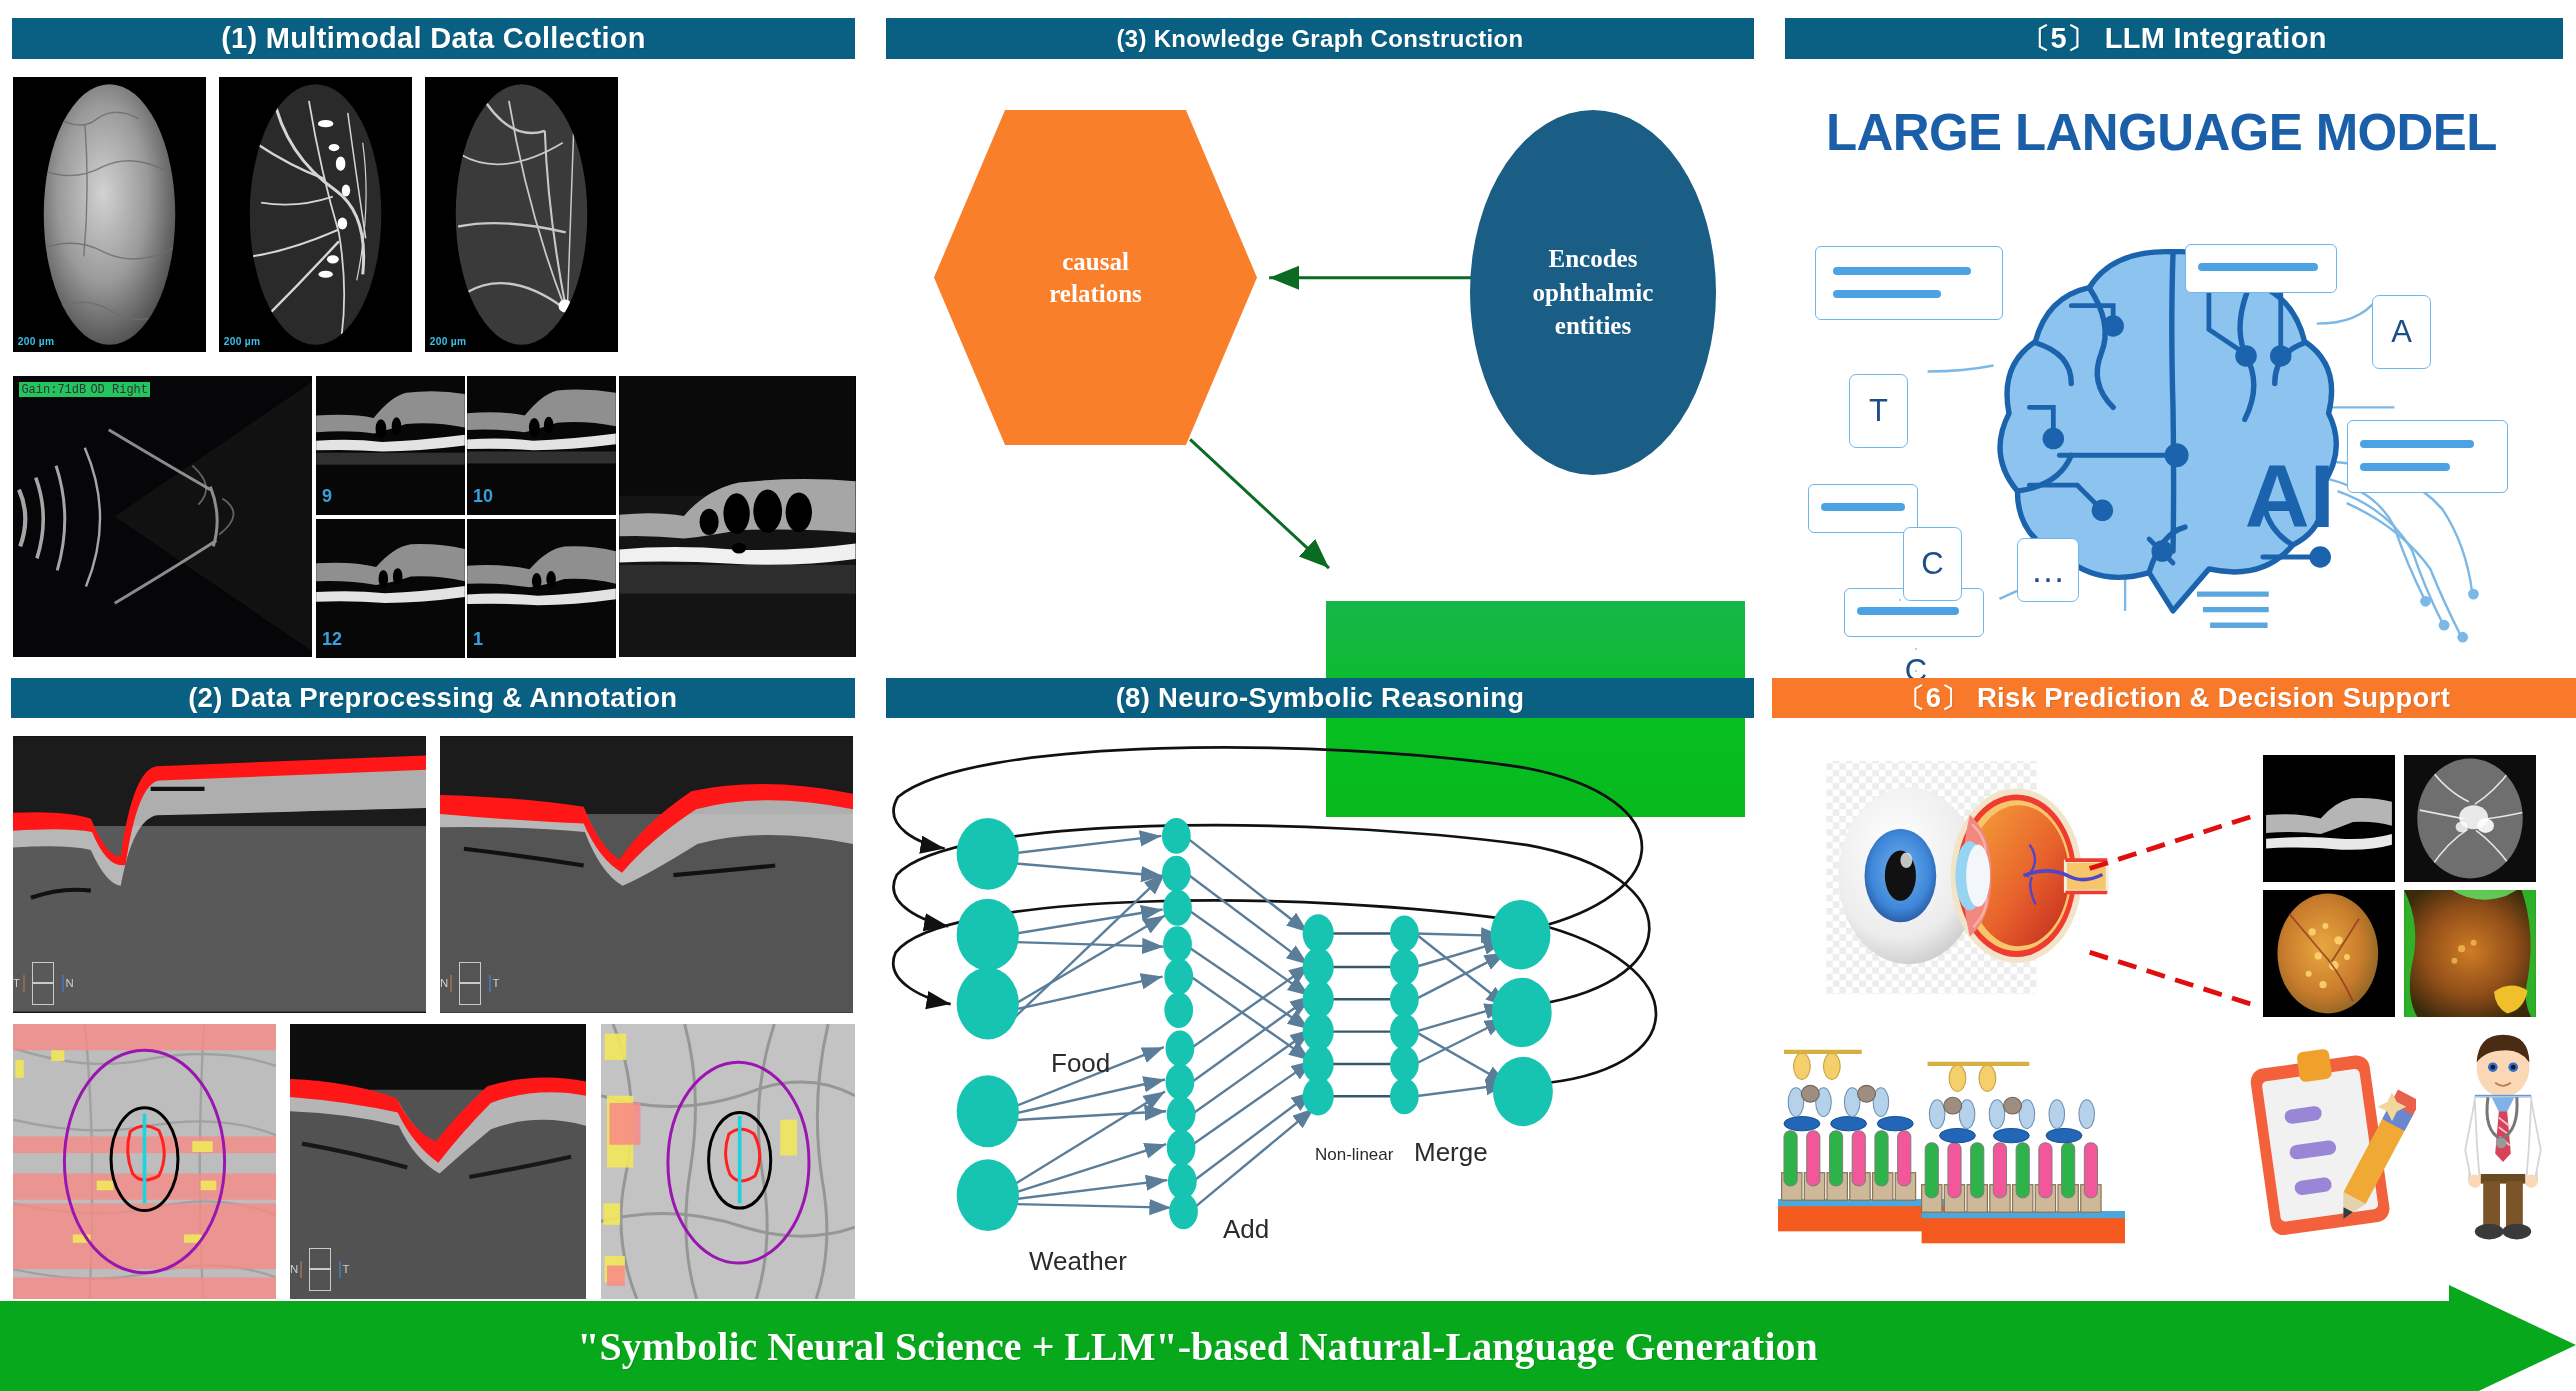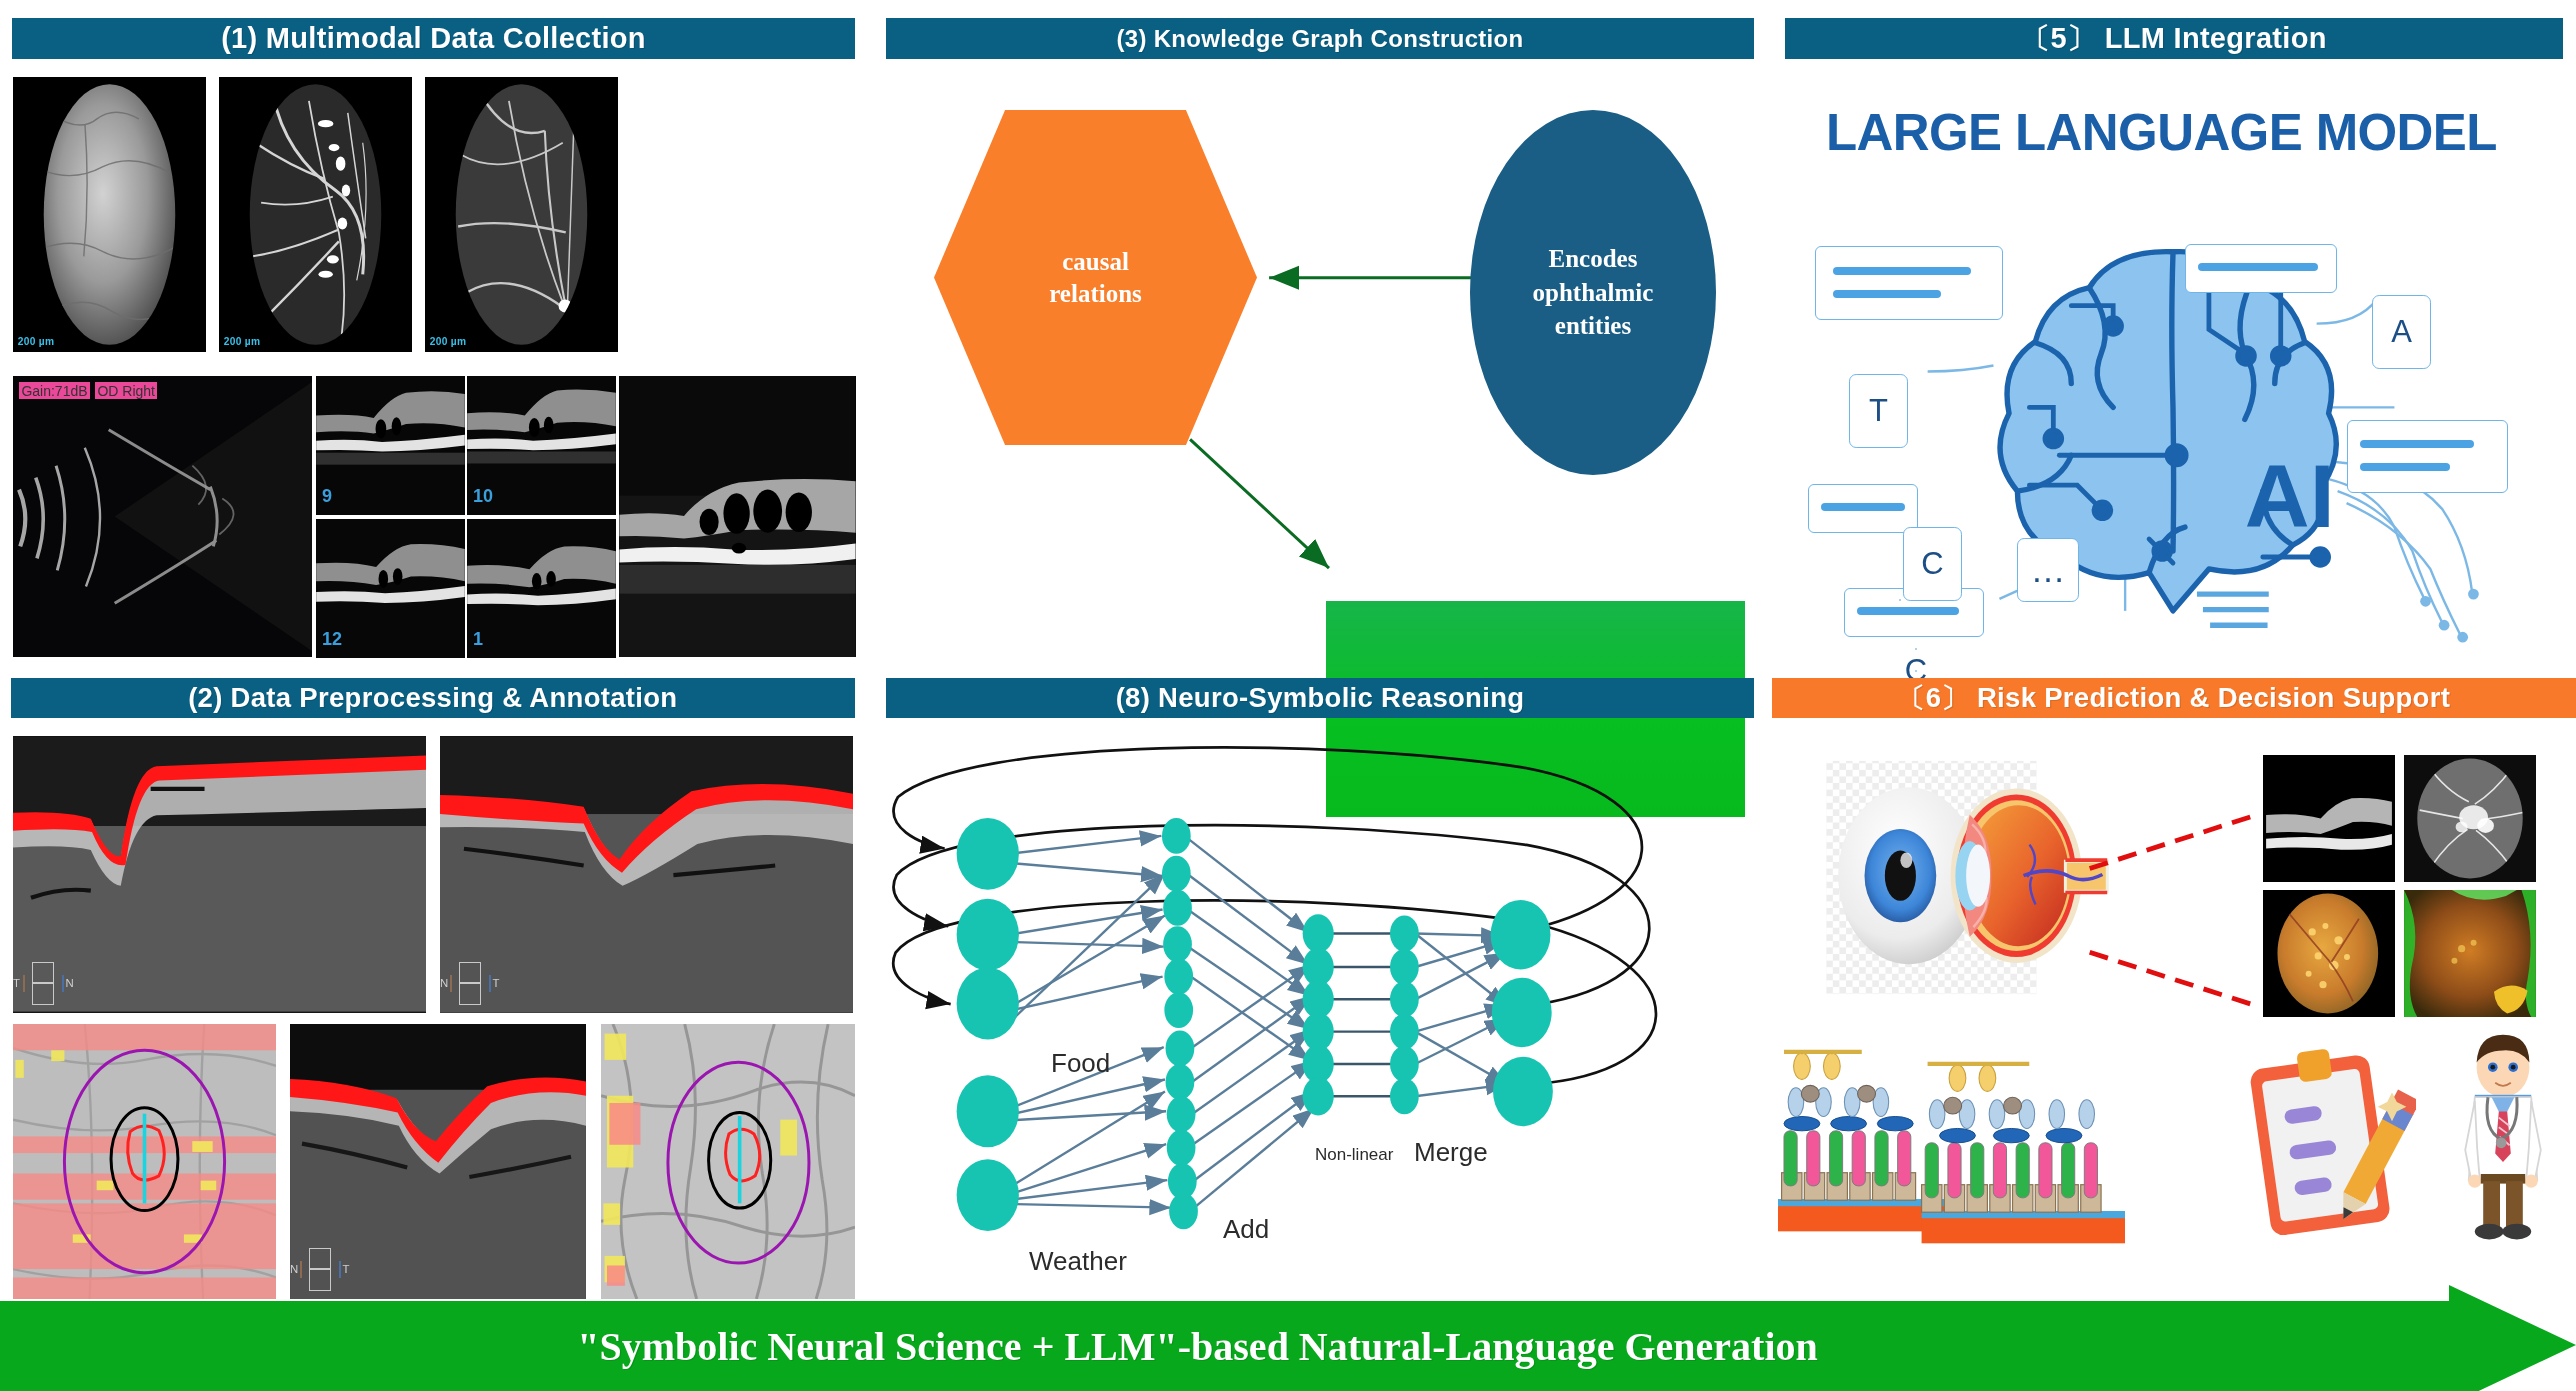--- a/index.html
+++ b/index.html
@@ -12,21 +12,21 @@
     letter-spacing:0.3px;white-space:nowrap;
     text-shadow:1.2px 1.2px 0 rgba(0,0,0,.12);
   }
   .hdr.teal{background:#0a6083;}
   .hdr.orange{background:#f9792a;}
 
   
   .tile{position:absolute;background:#000;overflow:hidden;}
   .scalebar{position:absolute;left:4.8px;bottom:4.8px;color:#39c0e8;font-family:"Liberation Sans",sans-serif;font-size:10.2px;font-weight:bold;letter-spacing:0.3px;}
   .octnum{position:absolute;left:6px;bottom:8.4px;color:#3aa0dd;font-family:"Liberation Sans",sans-serif;font-size:18px;font-weight:bold;}
-  .tinytag{position:absolute;background:#ec4899;color:#333;font-family:Liberation Sans, sans-serif;font-size:14px;padding:0.6px 2.4px;}
+  .tinytag{position:absolute;background:#22c55e;color:#333;font-family:Liberation Mono, monospace;font-size:12px;padding:0.6px 2.4px;}
 
   .orient{position:absolute;bottom:8.4px;left:8.4px;width:44px;height:43px;}
   .orient i{position:absolute;display:block;background:#c9c9c9;}
   .orient .bx{left:10.8px;top:0;width:21.6px;height:43px;border:1.8px solid #c9c9c9;background:transparent;box-sizing:border-box;}
   .orient .hl{left:10.8px;top:20.4px;width:21.6px;height:1.8px;}
   .orient .tl{left:1.2px;top:13px;width:2.4px;height:17px;background:#8d6b52;}
   .orient .tr{right:1.2px;top:13px;width:2.4px;height:17px;background:#4a6fa5;}
   .orient b{position:absolute;color:#cfcfcf;font-family:"Liberation Sans",sans-serif;font-size:11.4px;font-weight:normal;}
 
   
@@ -177,21 +177,21 @@
         <path d="M160 90 Q260 150 330 190"></path>
         <path d="M170 380 Q270 320 340 275"></path>
         <path d="M330 185 Q350 235 335 285"></path>
       </g>
       <g stroke="#9a9a9a" fill="none" opacity=".6" stroke-width="3">
         <path d="M350 205 Q390 230 345 265"></path>
           <path d="M300 150 Q340 185 310 215"></path>
       </g>
     </svg>
     <div class="tinytag" style="left:6px;top:6px;">Gain:71dB</div>
-    <div class="tinytag" style="left:82px;top:6px;">OD Right</div>
+    <div class="tinytag" style="left:75px;top:6px;">OD Right</div>
   </div>
 
   <div class="tile" style="left:316px;top:376px;width:149px;height:139px;">
     <svg width="149" height="139" viewBox="0 0 248 232">
       <rect width="248" height="232" fill="#070707"></rect>
       <path d="M0 66 Q60 62 96 70 Q125 34 150 28 Q200 22 248 30 L248 86 Q200 76 150 80 Q120 90 96 96 Q55 90 0 94 Z" fill="#9f9f9f" opacity=".9"></path>
       <path d="M0 108 Q60 104 110 110 Q170 108 248 98 L248 116 Q170 126 110 126 Q60 122 0 124 Z" fill="#e3e3e3"></path>
       <ellipse cx="108" cy="88" rx="9" ry="16" fill="#000"></ellipse>
         <ellipse cx="134" cy="84" rx="8" ry="15" fill="#000"></ellipse>
       <rect y="128" width="248" height="20" fill="#5a5a5a" opacity=".5"></rect>

